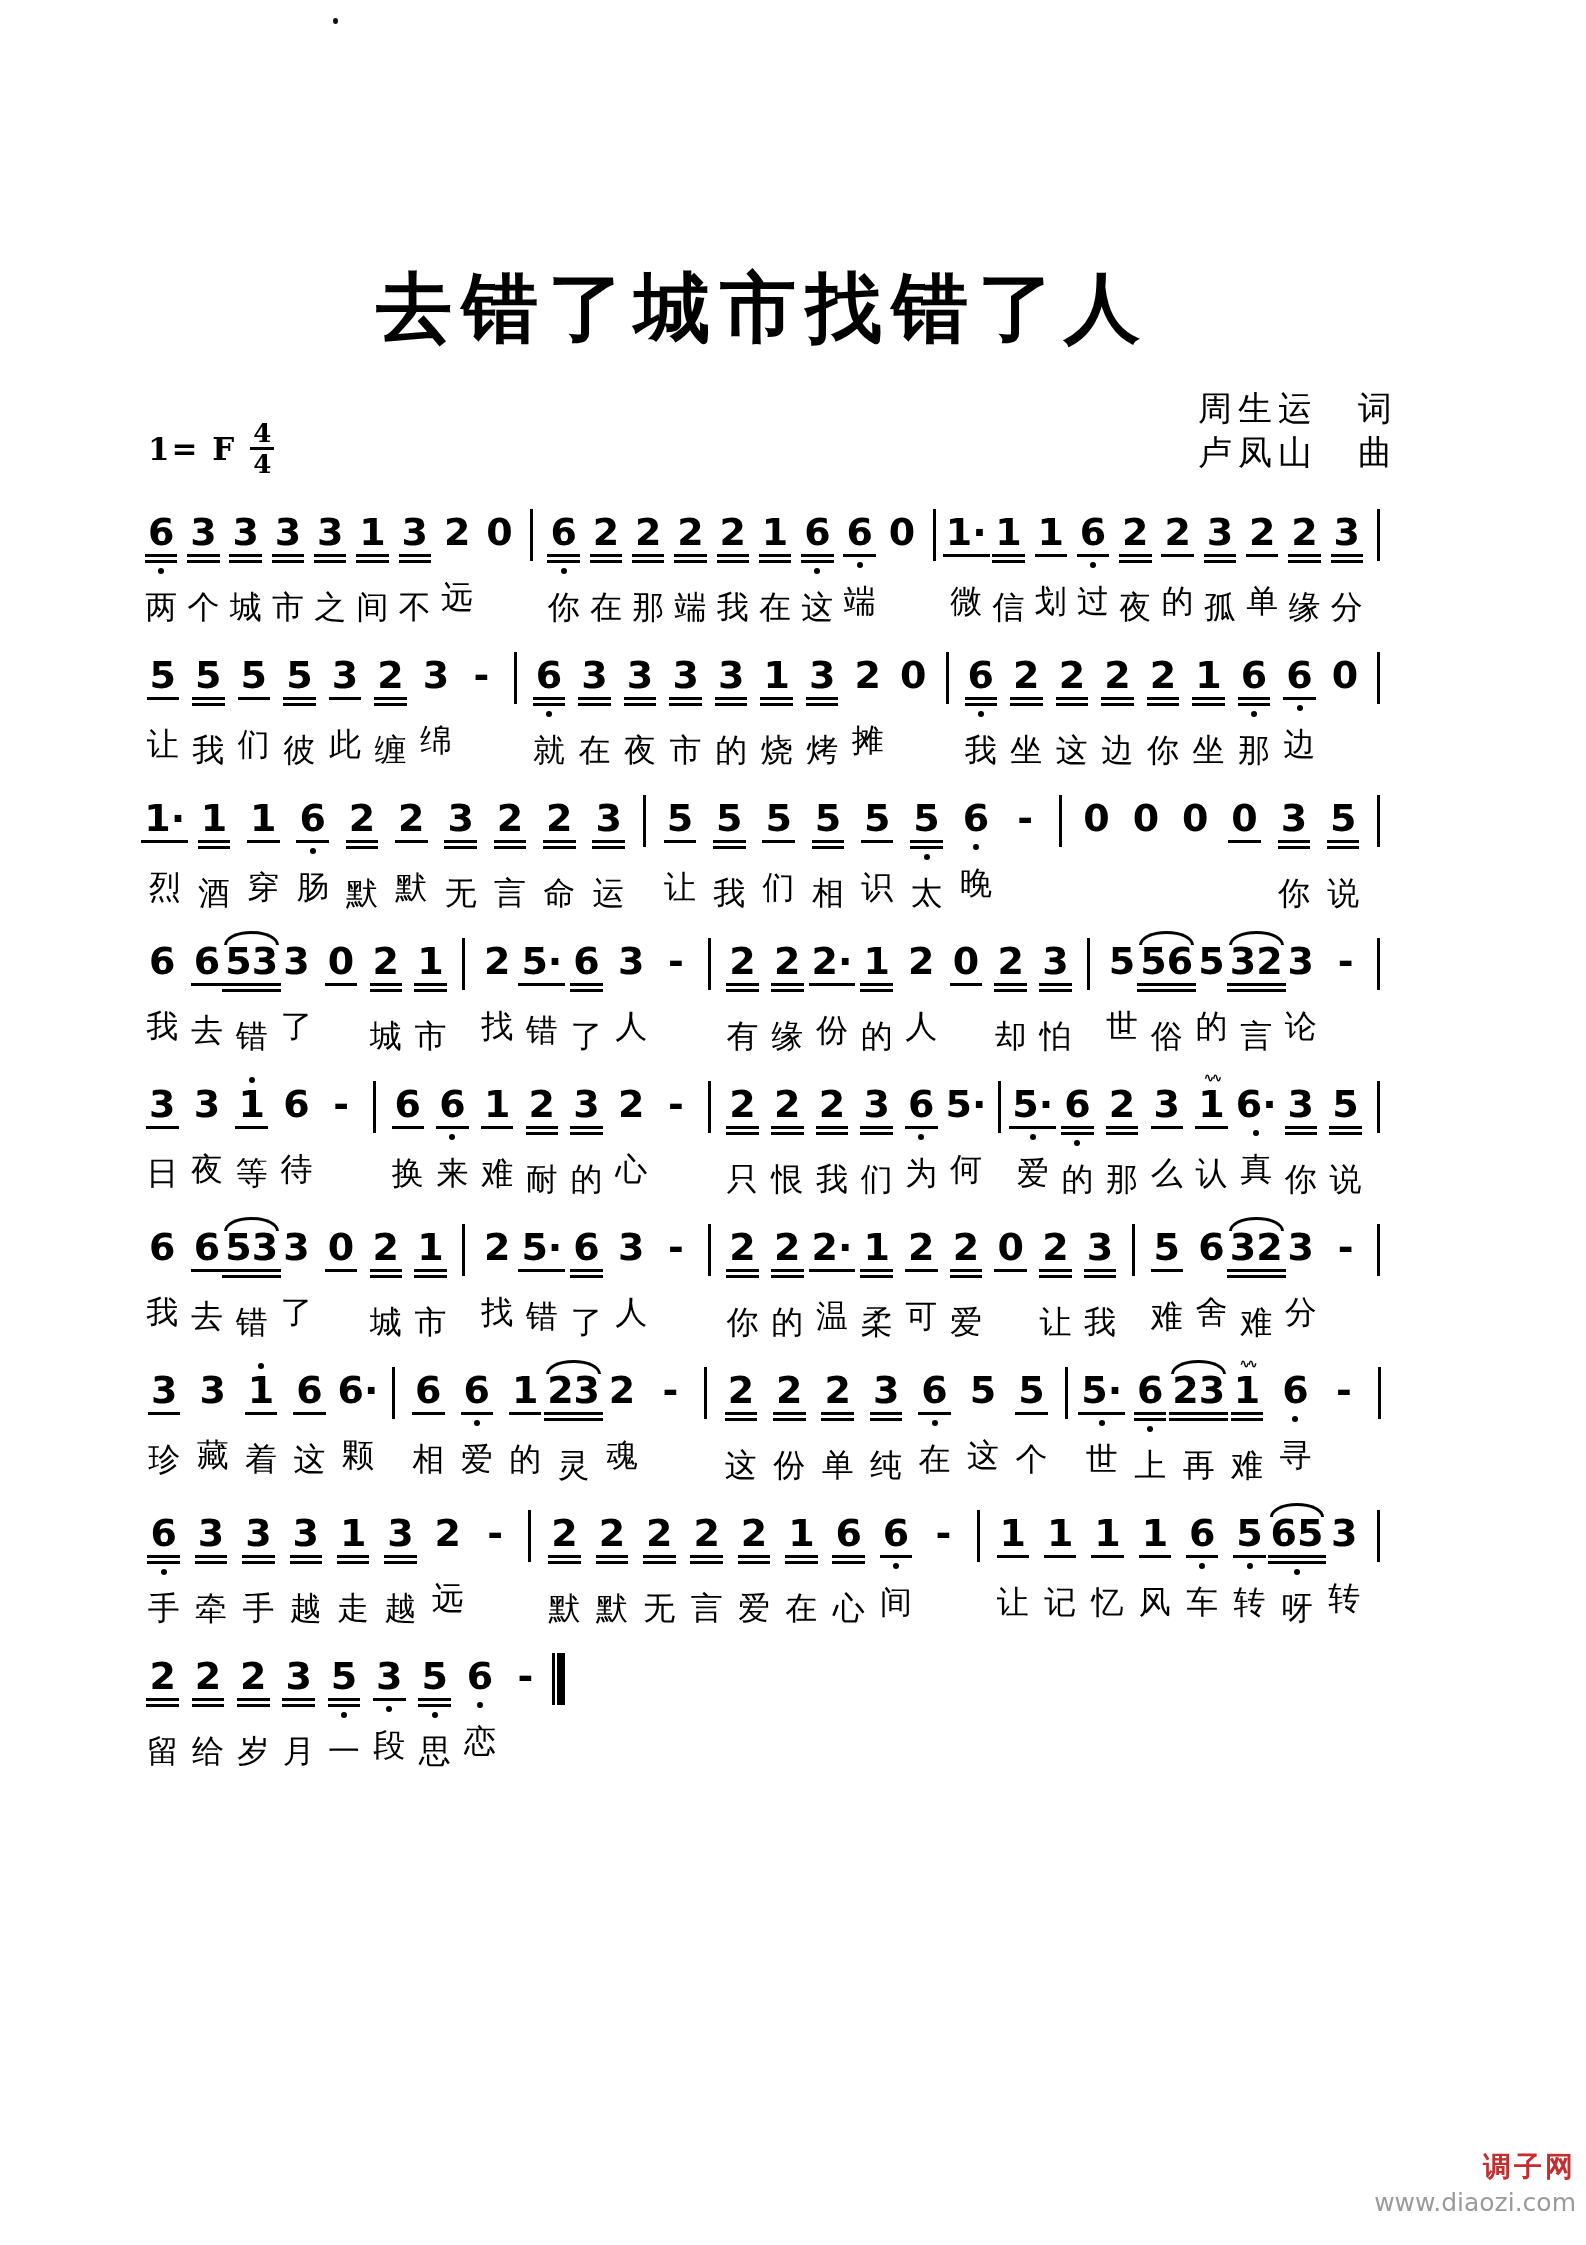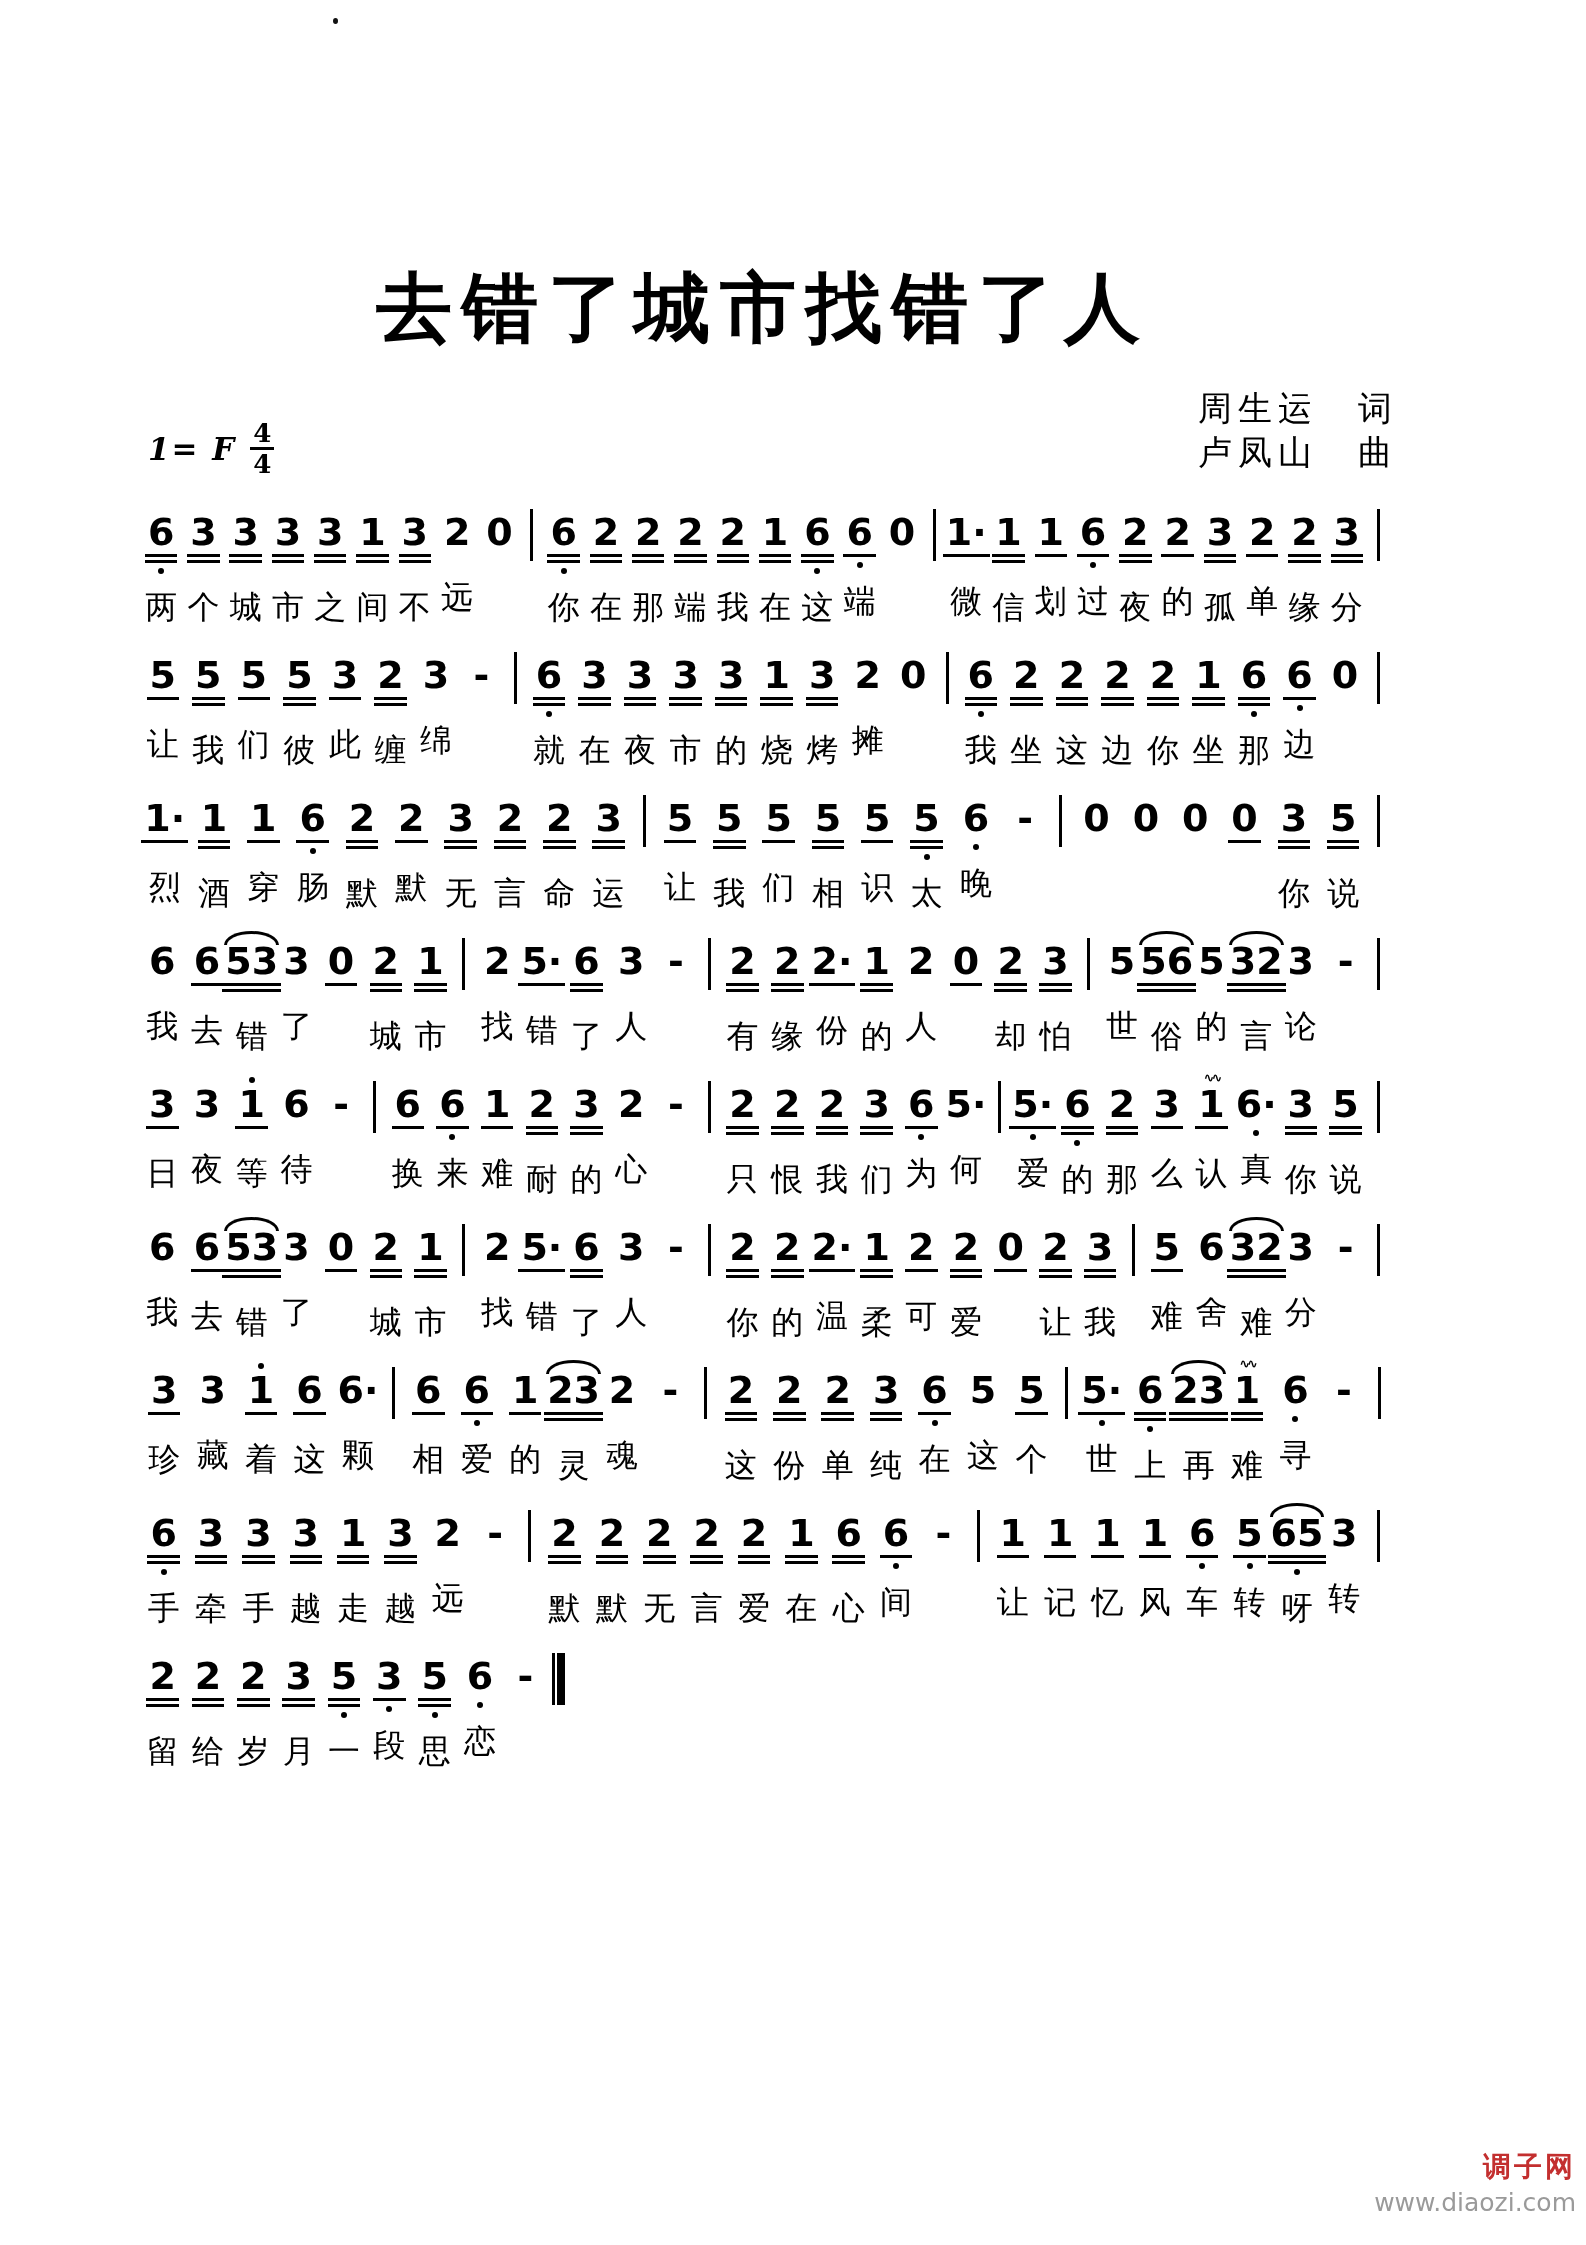--- a/index.html
+++ b/index.html
@@ -15,21 +15,21 @@
     font-size:76px;letter-spacing:10px;white-space:nowrap;
   }
   .credits{
     position:absolute;right:188px;top:386px;text-align:center;
     font-family:"DejaVu Serif","Liberation Serif",serif;font-size:34px;line-height:44px;letter-spacing:6px;
   }
   .keysig{
     position:absolute;left:148px;top:420px;font-weight:bold;font-size:31px;
     font-family:"DejaVu Serif","Liberation Serif",serif;display:flex;align-items:center;
   }
-  .keysig .key{letter-spacing:2px;font-style:italic;}
+  .keysig .key{letter-spacing:2px;}
   .frac{display:inline-flex;flex-direction:column;align-items:center;margin-left:14px;font-size:26px;line-height:26px;font-weight:bold;}
   .fracline{width:24px;height:3px;background:#000;margin:1px 0;}
   
   .score{position:absolute;left:140px;top:497px;}
   .line{display:flex;align-items:flex-start;height:143px;}
   .tok{flex:1 1 0;min-width:0;display:flex;flex-direction:column;align-items:center;}
   .tok .above{height:14px;display:flex;align-items:flex-end;justify-content:center;}
   .hidot,.lodot{width:6px;height:6px;background:#000;border-radius:50%;display:inline-block;}
   .trill{font-size:13px;font-weight:bold;letter-spacing:-3px;line-height:10px;}
   .dgcol{display:flex;flex-direction:column;align-items:stretch;}

